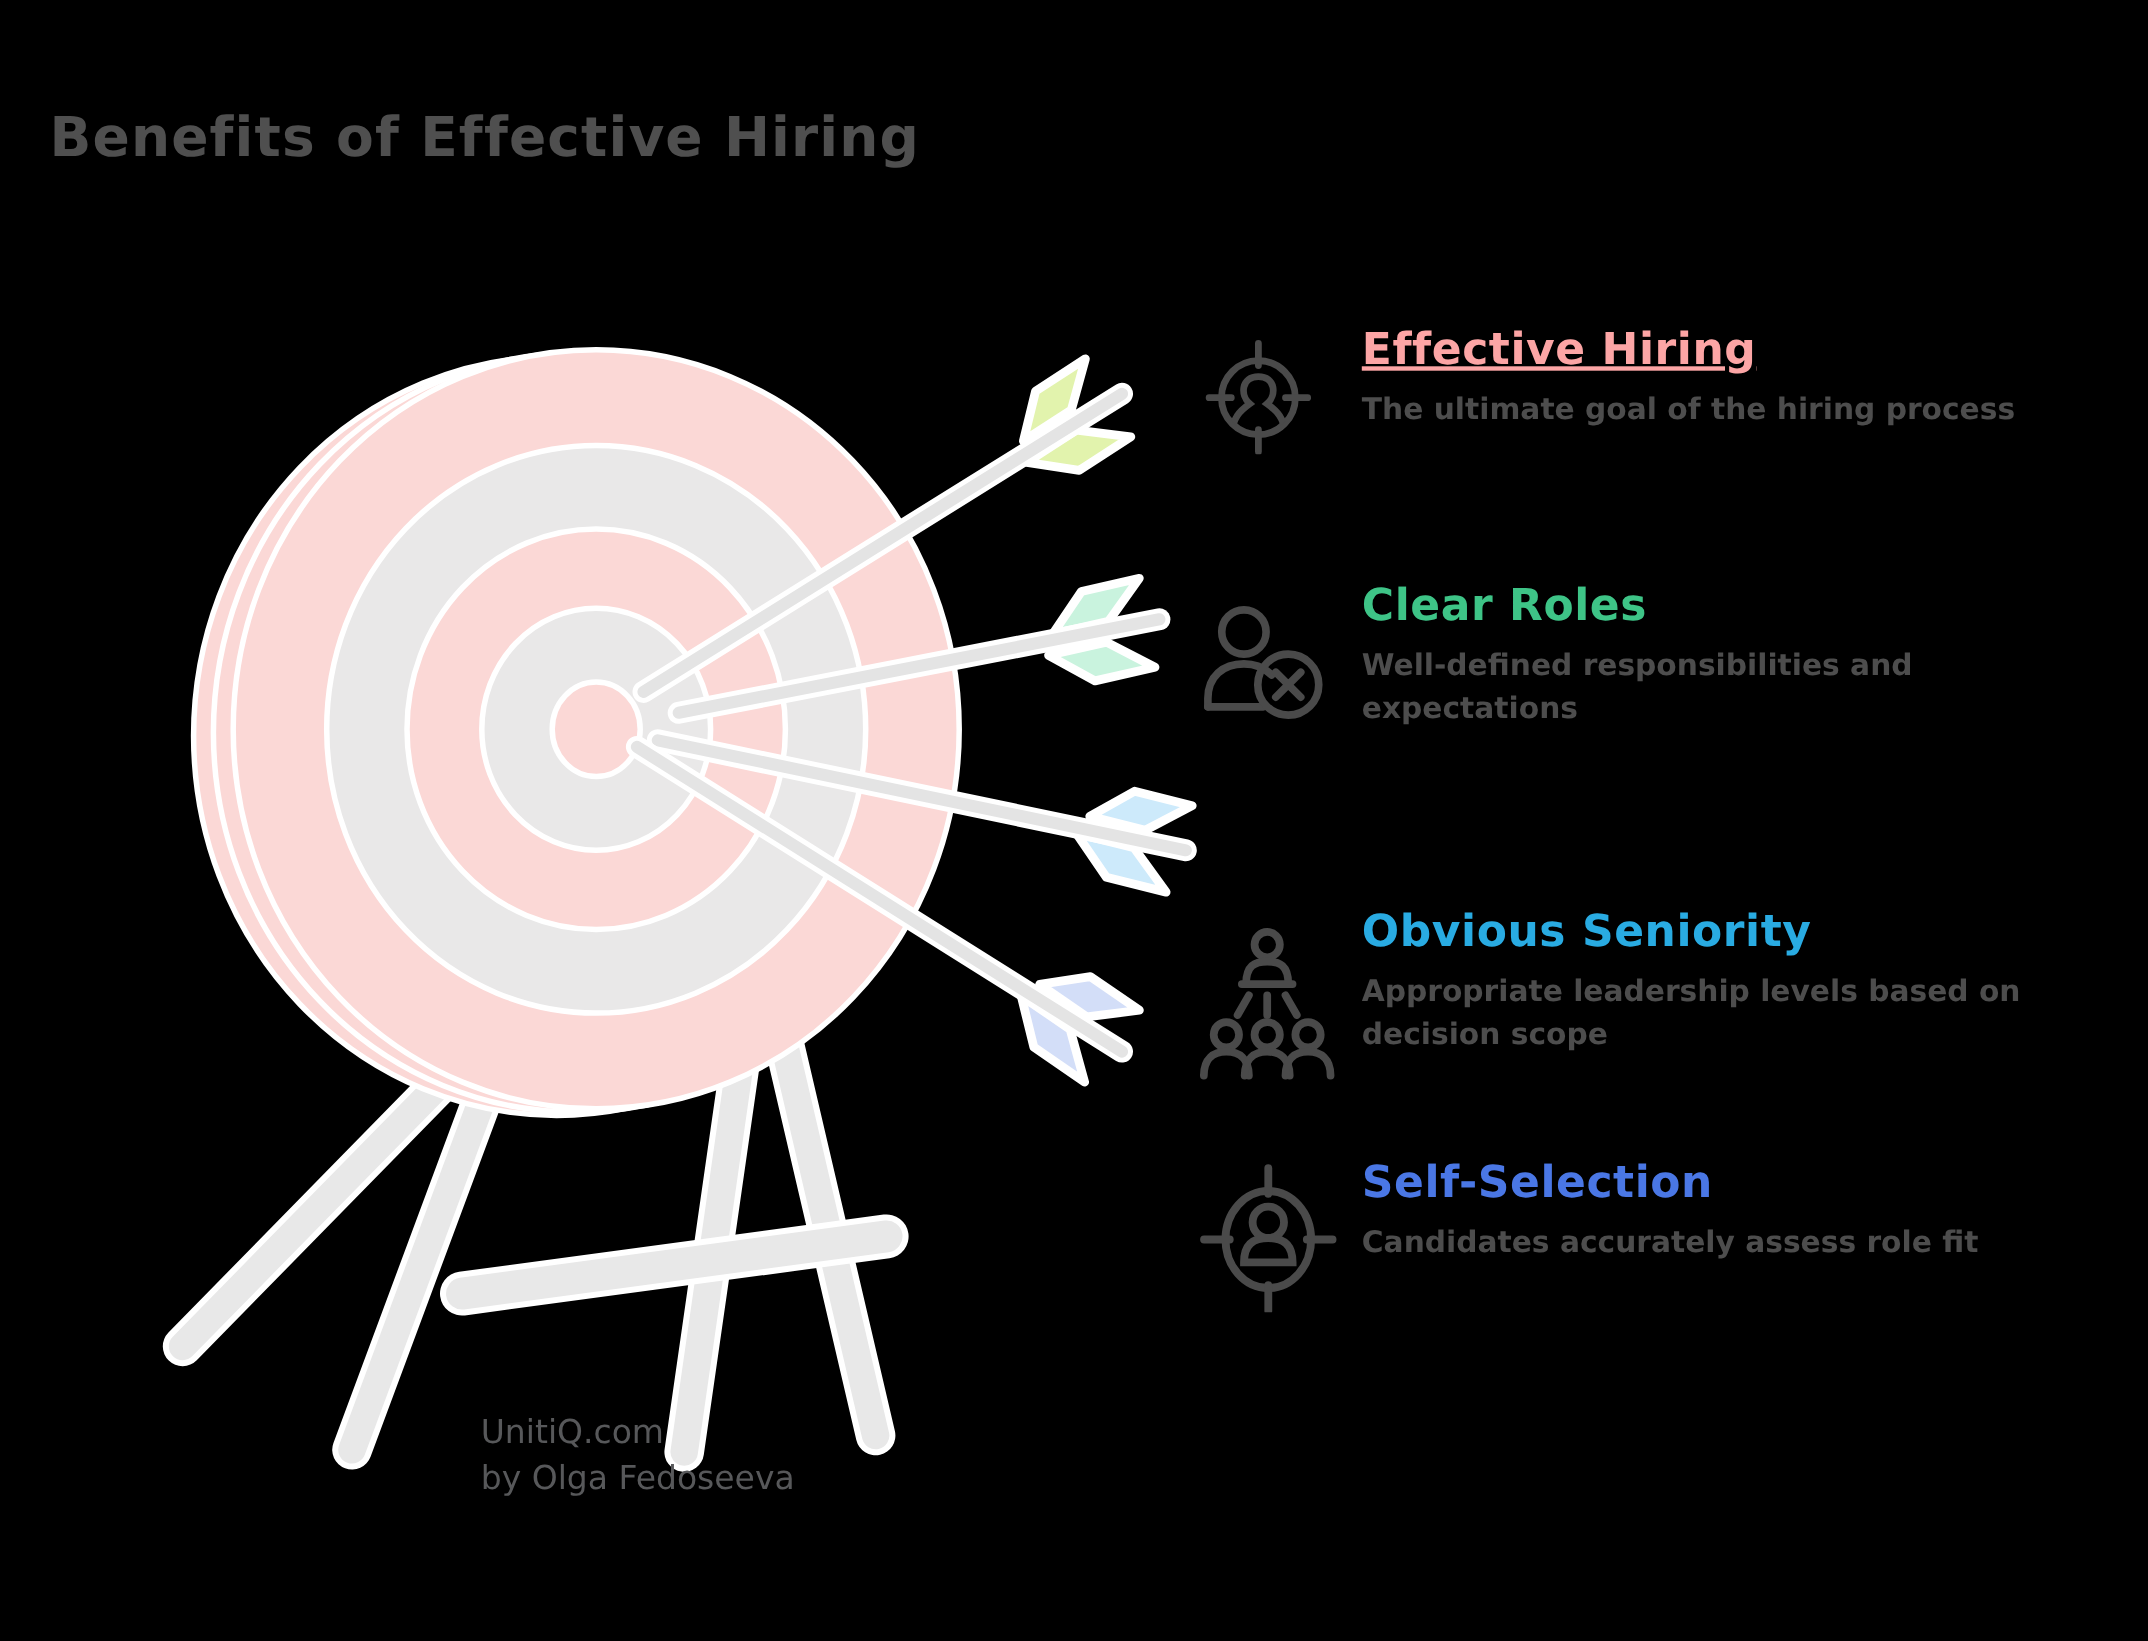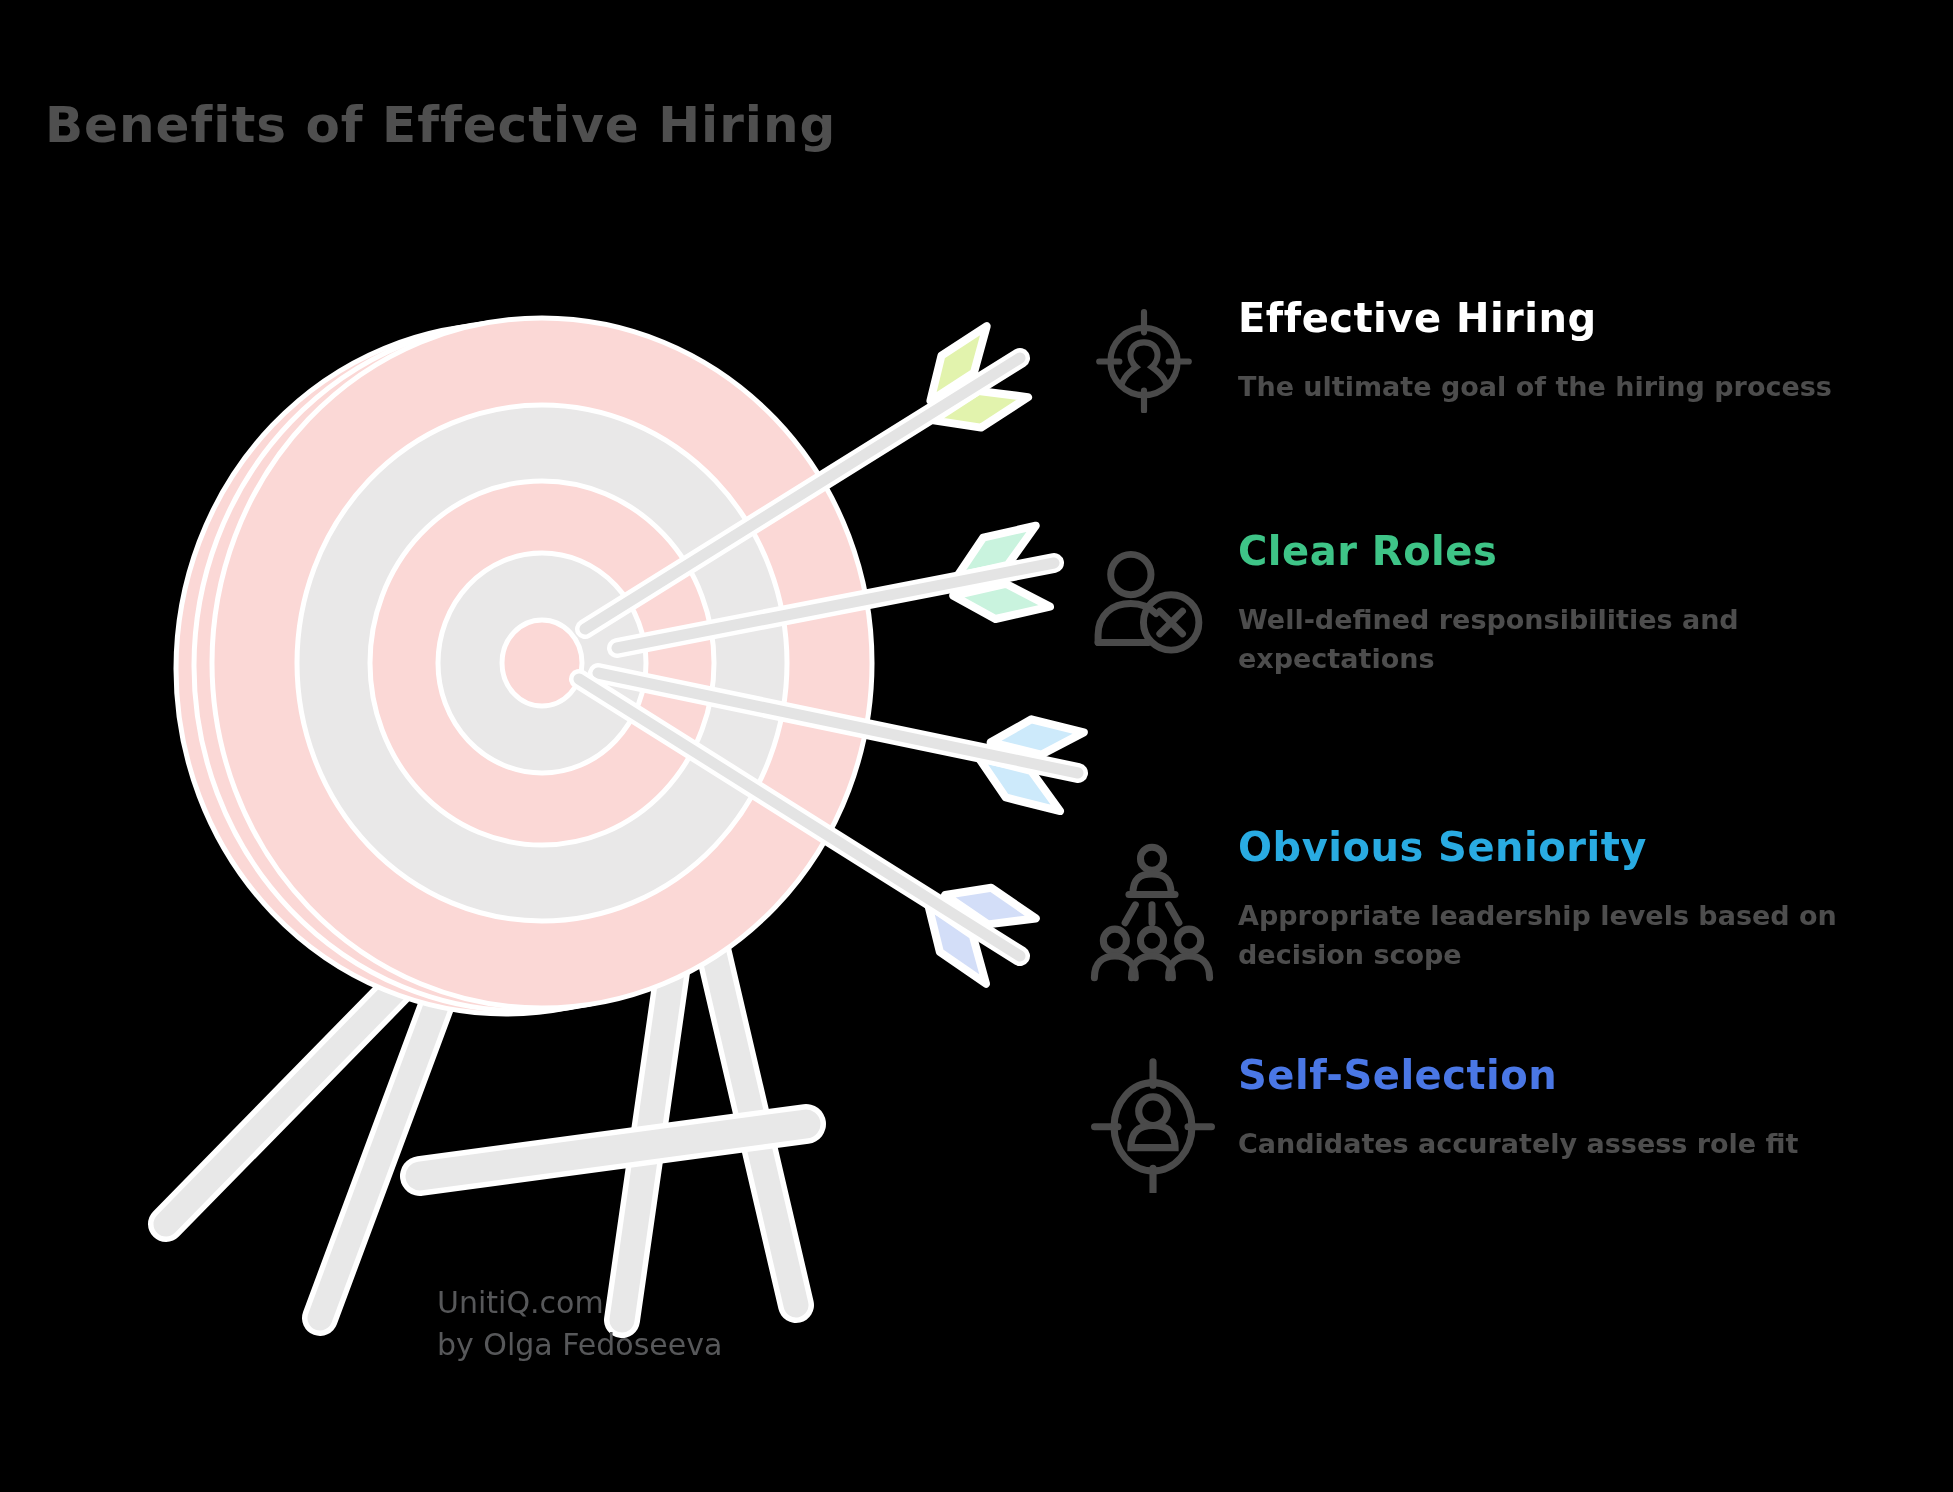--- a/index.html
+++ b/index.html
@@ -44,21 +44,21 @@
     flex-shrink:0;
   }
   .icon-wrap svg{fill:none;stroke:#4a4a4a;stroke-width:5.5;stroke-linecap:round;}
   .benefit-text{width:680px;}
   .benefit-heading{
     font-size:40px;
     font-weight:bold;
     letter-spacing:0.5px;
   }
   .benefit-desc{
-    margin-top:26px;
+    margin-top:12px;
     font-size:27px;
     font-weight:bold;
     line-height:1.45;
     color:#4d4d4d;
     max-width:660px;
   }
   .attribution{
     position:absolute;
     left:437px;top:1282px;
     font-size:30px;
@@ -141,21 +141,21 @@
     <svg width="112" height="112" viewBox="0 0 100 100">
       <clipPath id="clip-user-focus">
           <circle cx="50" cy="54" r="29"></circle>
         </clipPath>
       <circle cx="50" cy="54" r="30"></circle>
       <path d="M50,10 L50,28 M50,80 L50,98 M10,54 L28,54 M72,54 L90,54"></path>
       <path clip-path="url(#clip-user-focus)" d="M28,88 C28,70 36,64 43,59 C35,52 36,37 50,37 C64,37 65,52 57,59 C64,64 72,70 72,88"></path>
     </svg>
   </div>
   <div class="benefit-text">
-    <div class="benefit-heading" style="color: #ffffff;">Effective Hiring</div>
+    <div class="benefit-heading" style="color: #fca5a5; text-decoration: underline;">Effective Hiring</div>
     <div class="benefit-desc">The ultimate goal of the hiring process</div>
   </div>
 </div>
 
 <div class="benefit-item" style="top:528px;justify-content:flex-end;">
   <div class="icon-wrap" style="padding-top:16px;">
     <svg width="126" height="114" viewBox="0 0 100 90">
       <circle cx="34" cy="24" r="16"></circle>
       <path d="M8,78 L8,72 C8,56 19,47 34,47 C42,47 49,50 54,55"></path>
       <path d="M8,78 L48,78"></path>

